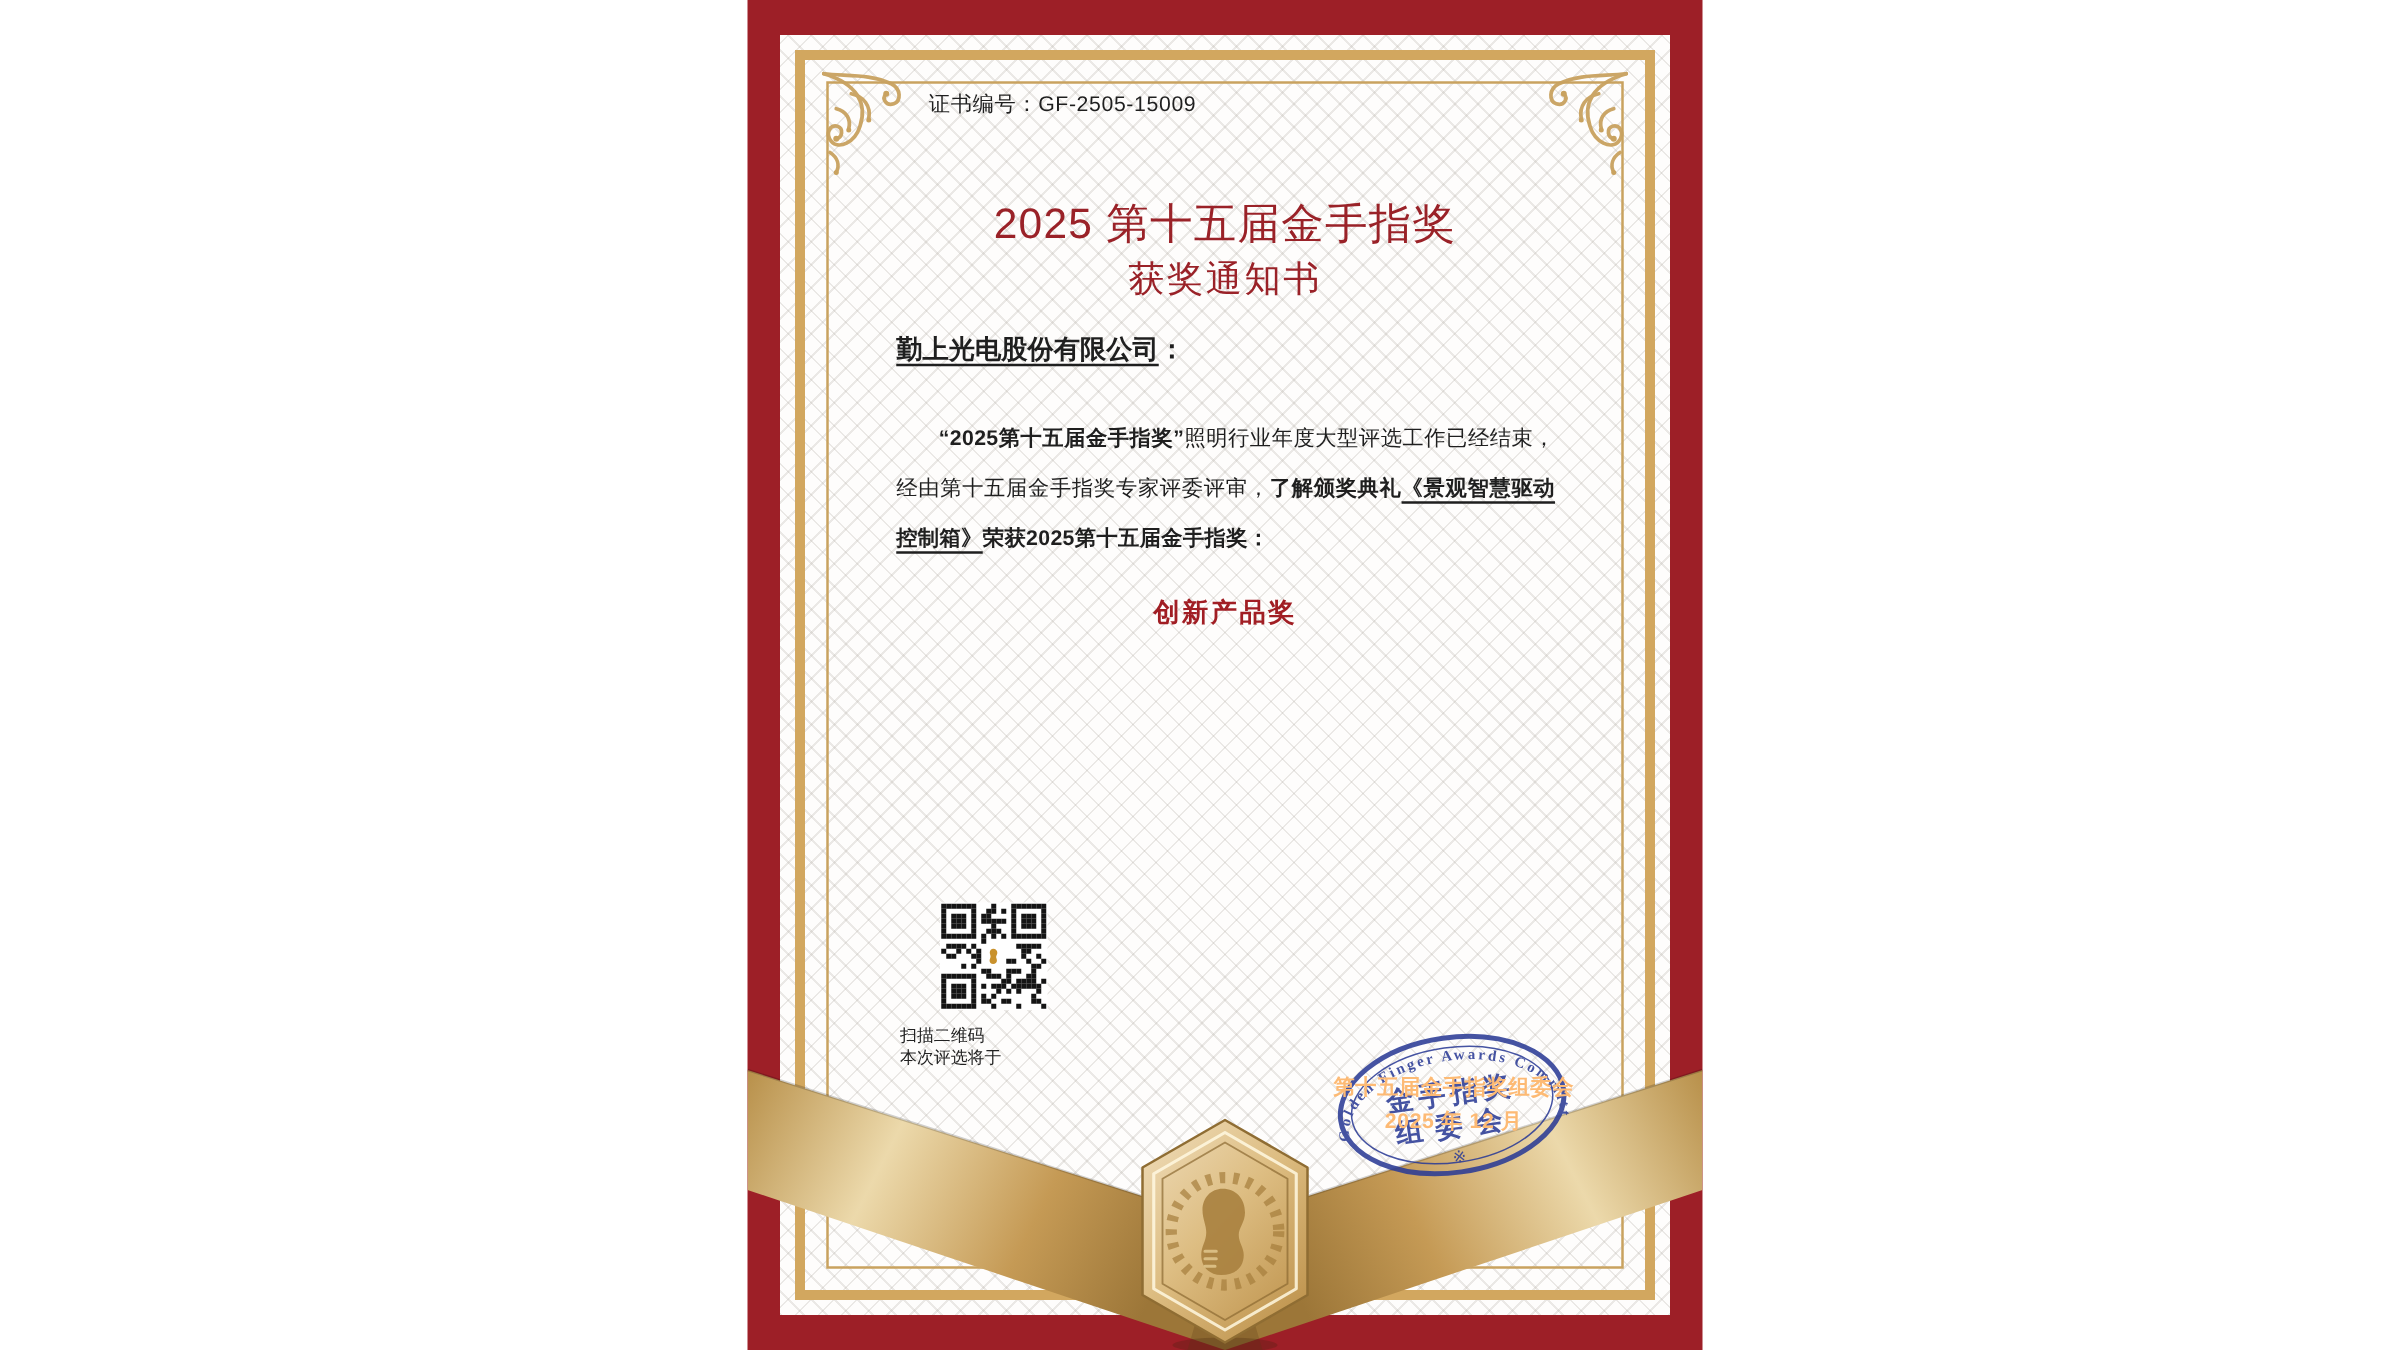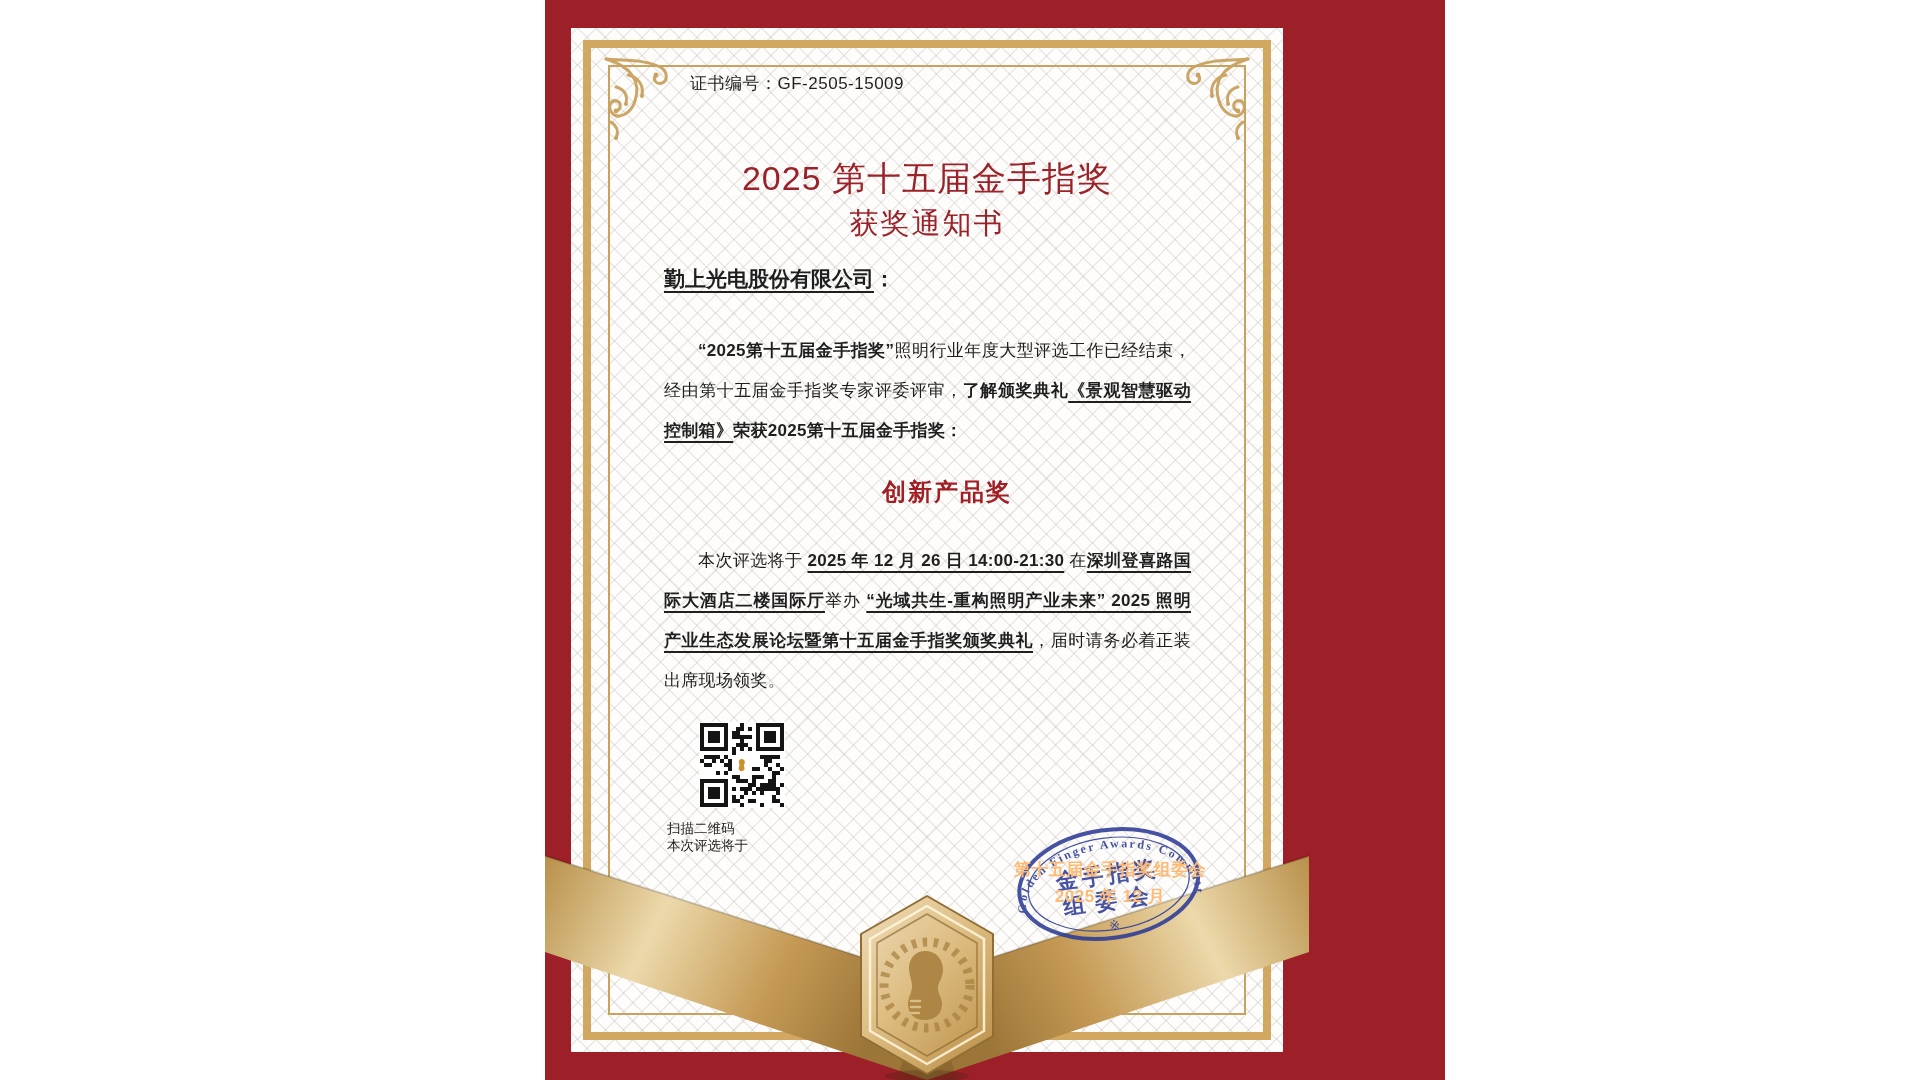--- a/index.html
+++ b/index.html
@@ -1,19 +1,19 @@
 <!DOCTYPE html>
 <html style="--c-card-red: #9d1f27; --c-title-red: #9a2228; --c-award-red: #a11e24; --c-frame-gold: #d2a75f; --c-pinstripe-gold: #c9a25f; --c-stamp-blue: #2c3c96; --c-ribbon-light: #ecd9ab; --c-ribbon-mid: #c59a55; --c-ribbon-dark: #9c7638; --c-medal-emblem: #a8813f; --c-text: #1f1f1f;"><head>
 <meta charset="utf-8">
 <style>
   html,body{margin:0;padding:0;}
   .page{position:relative;width:1920px;height:1080px;background:#ffffff;overflow:hidden;
         font-family:"Liberation Sans","DejaVu Sans",sans-serif;color:var(--c-text,#1f1f1f);}
   
-  .card{position:absolute;left:545px;top:0;width:900px;height:1080px;background:var(--c-card-red,#9d1f27);}
+  .card{position:absolute;left:598px;top:0;width:764px;height:1080px;background:var(--c-card-red,#9d1f27);}
   
   .panel{position:absolute;left:26px;top:28px;width:712px;height:1024px;background:#fefdfc;
          background-image:
            repeating-linear-gradient(45deg, rgba(178,172,164,.25) 0 1.5px, transparent 1.5px 13px),
            repeating-linear-gradient(-45deg, rgba(178,172,164,.25) 0 1.5px, transparent 1.5px 13px);}
   .gold-frame{position:absolute;left:12px;top:12px;right:12px;bottom:12px;border:8px solid var(--c-frame-gold,#d2a75f);pointer-events:none;}
   .pin-frame{position:absolute;left:37px;top:37px;right:37px;bottom:37px;border:2px solid var(--c-pinstripe-gold,#c9a25f);pointer-events:none;}
   .ornament{position:absolute;width:82px;height:86px;}
   .ornament.tl{left:32px;top:28px;}
   .ornament.tr{right:32px;top:28px;transform:scaleX(-1);}
@@ -25,21 +25,21 @@
              font-size:29px;color:var(--c-title-red,#9a2228);letter-spacing:2px;}
   .recipient{position:absolute;left:93px;top:237px;font-size:21px;font-weight:bold;}
   .recipient .u{text-decoration:underline;text-underline-offset:5px;}
   .para{position:absolute;left:93px;width:527px;font-size:17px;line-height:40px;
         text-align:justify;text-indent:2em;letter-spacing:.3px;}
   .para .b{font-weight:bold;}
   .para .u{text-decoration:underline;text-underline-offset:5px;text-decoration-thickness:1.5px;}
   .para1{top:303px;}
   .para2{top:513px;}
   .award-name{position:absolute;left:0;top:448px;width:100%;text-align:center;
-              font-size:24px;font-weight:bold;color:var(--c-award-red,#a11e24);letter-spacing:2px;margin-left:20px;}
+              font-size:21px;font-weight:bold;color:var(--c-award-red,#a11e24);letter-spacing:2px;}
   
   .qr-wrap{position:absolute;left:128px;top:694px;width:86px;height:86px;background:#fff;padding:1px;box-sizing:border-box;}
   .qr{position:relative;display:grid;grid-template-columns:repeat(21,4px);grid-auto-rows:4px;}
   .qr .m{background:#141414;}
   .qr-logo{position:absolute;left:35px;top:35px;width:16px;height:16px;background:#fff;display:flex;align-items:center;justify-content:center;}
   .qr-caption{position:absolute;left:96px;top:792px;width:150px;font-size:13.5px;line-height:17px;color:#222;}
   
   .ribbon-svg{position:absolute;left:0;top:830px;width:764px;height:250px;z-index:5;}
   
   .stamp{position:absolute;left:459px;top:816px;width:210px;height:140px;z-index:6;transform:rotate(-8deg);}
@@ -98,21 +98,20 @@
         <div class="doc-subtitle">获奖通知书</div>
 
         <div class="recipient">
           <span class="u">勤上光电股份有限公司</span><span>：</span>
         </div>
 
         <div class="para para1"><span class="b">“2025第十五届金手指奖”</span><span>照明行业年度大型评选工作已经结束，经由第十五届金手指奖专家评委评审，</span><span class="b">了解颁奖典礼</span><span class="b u">《景观智慧驱动控制箱》</span><span class="b">荣获2025第十五届金手指奖：</span></div>
 
         <div class="award-name">创新产品奖</div>
 
-        <div class="para para2"><span>本次评选将于 </span><span class="b u">2025 年 12 月 26 日 14:00-21:30</span><span> 在</span><span class="b u">深圳登喜路国际大酒店二楼国际厅</span><span>举办 </span><span class="b u">“光域共生-重构照明产业未来” 2025 照明产业生态发展论坛暨第十五届金手指奖颁奖典礼</span><span>，届时请务必着正装出席现场领奖。</span></div>
 
         <div class="qr-wrap">
           <div class="qr" id="qr-grid">
               <div class="m"></div>
               <div class="m"></div>
               <div class="m"></div>
               <div class="m"></div>
               <div class="m"></div>
               <div class="m"></div>
               <div class="m"></div>

